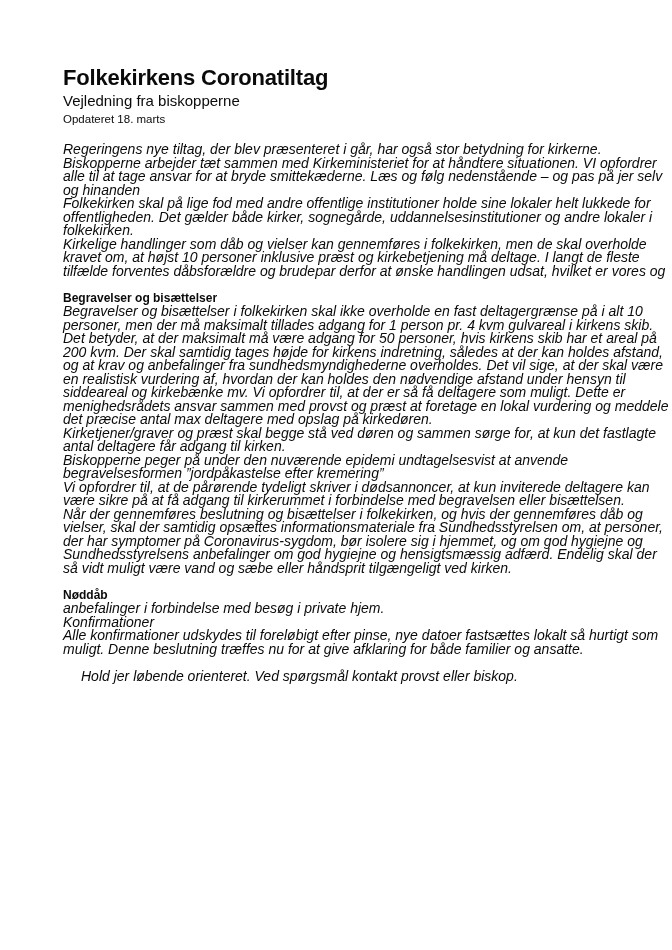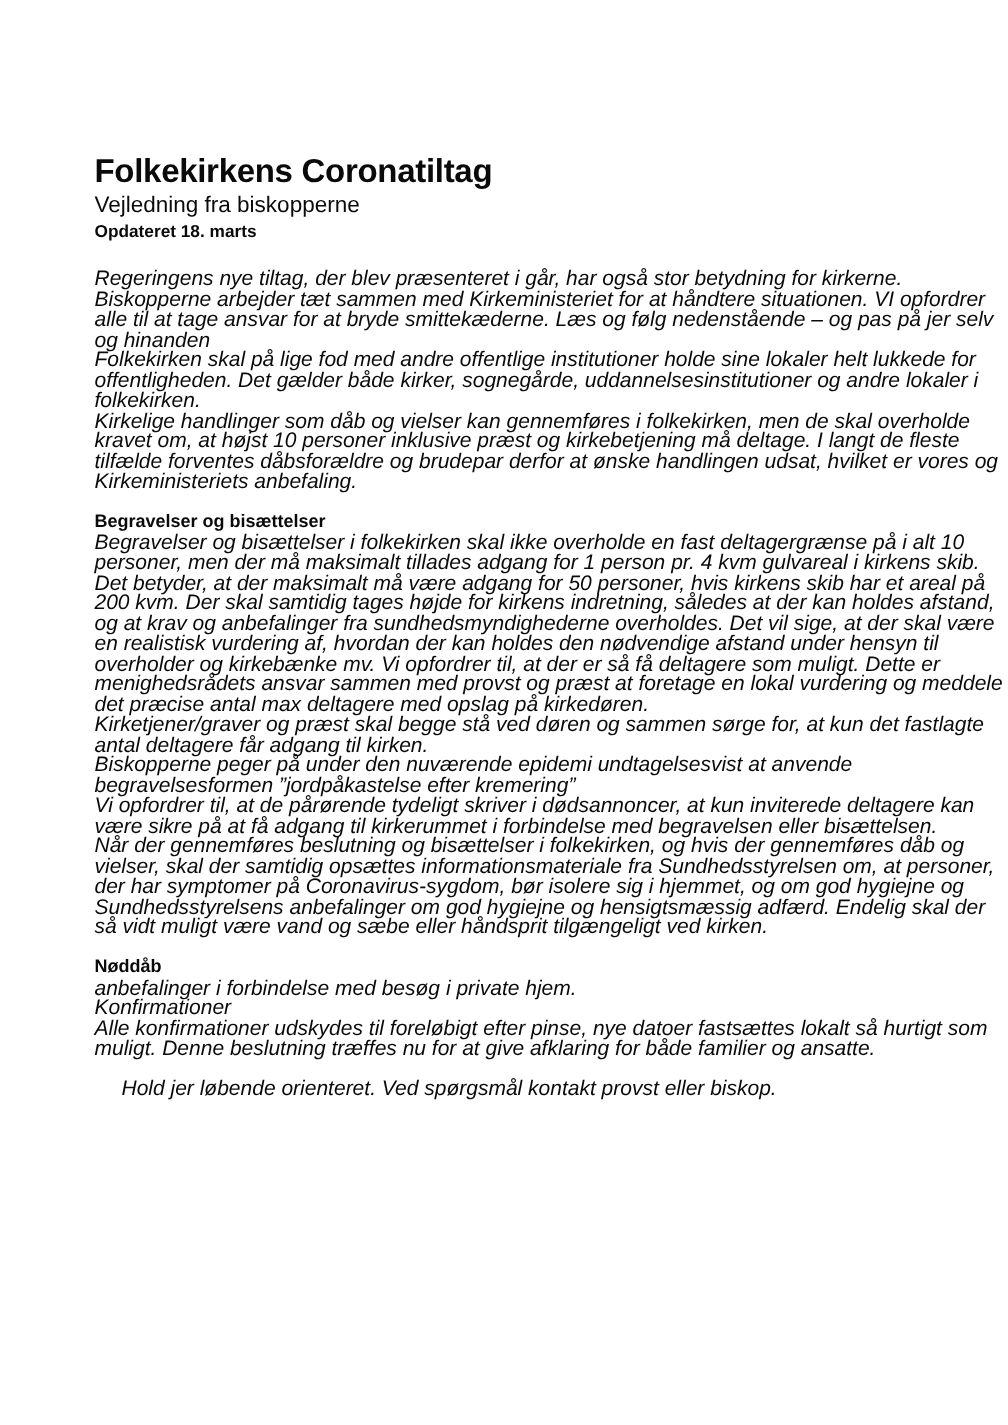--- a/index.html
+++ b/index.html
@@ -12,41 +12,41 @@
     height: 950px;
     overflow: hidden;
     font-family: "Liberation Sans", "DejaVu Sans", sans-serif;
     color: #0a0a0a;
     -webkit-font-smoothing: antialiased;
   }
   .page {
     box-sizing: border-box;
     width: 672px;
     height: 950px;
-    padding: 102px 58px 0 63px;
+    padding: 66px 58px 0 63px;
     background: #ffffff;
   }
   .doc-title {
     margin: 0;
     font-size: 22px;
     line-height: 24px;
     font-weight: bold;
     letter-spacing: -0.2px;
   }
   .doc-subtitle {
     margin: 2px 0 0 0;
     font-size: 15px;
     line-height: 18px;
     font-weight: normal;
   }
   .doc-updated {
     margin: 3px 0 0 0;
     font-size: 11.5px;
     line-height: 13px;
-    font-weight: bold;
+    font-weight: normal;
   }
   .content {
     margin-top: 17px;
   }
   .block-paragraph .line {
     font-size: 14px;
     line-height: 13.5px;
     white-space: pre;
     font-style: italic;
   }
@@ -73,31 +73,30 @@
         <div class="line">Regeringens nye tiltag, der blev præsenteret i går, har også stor betydning for kirkerne.</div>
         <div class="line">Biskopperne arbejder tæt sammen med Kirkeministeriet for at håndtere situationen. VI opfordrer</div>
         <div class="line">alle til at tage ansvar for at bryde smittekæderne. Læs og følg nedenstående – og pas på jer selv</div>
         <div class="line">og hinanden</div>
         <div class="line">Folkekirken skal på lige fod med andre offentlige institutioner holde sine lokaler helt lukkede for</div>
         <div class="line">offentligheden. Det gælder både kirker, sognegårde, uddannelsesinstitutioner og andre lokaler i</div>
         <div class="line">folkekirken.</div>
         <div class="line">Kirkelige handlinger som dåb og vielser kan gennemføres i folkekirken, men de skal overholde</div>
         <div class="line">kravet om, at højst 10 personer inklusive præst og kirkebetjening må deltage. I langt de fleste</div>
         <div class="line">tilfælde forventes dåbsforældre og brudepar derfor at ønske handlingen udsat, hvilket er vores og</div>
-        <div class="line">Kirkeministeriets anbefaling.</div>
       </div>
       <div class="block-heading">Begravelser og bisættelser</div>
       <div class="block-paragraph">
         <div class="line">Begravelser og bisættelser i folkekirken skal ikke overholde en fast deltagergrænse på i alt 10</div>
         <div class="line">personer, men der må maksimalt tillades adgang for 1 person pr. 4 kvm gulvareal i kirkens skib.</div>
         <div class="line">Det betyder, at der maksimalt må være adgang for 50 personer, hvis kirkens skib har et areal på</div>
         <div class="line">200 kvm. Der skal samtidig tages højde for kirkens indretning, således at der kan holdes afstand,</div>
         <div class="line">og at krav og anbefalinger fra sundhedsmyndighederne overholdes. Det vil sige, at der skal være</div>
         <div class="line">en realistisk vurdering af, hvordan der kan holdes den nødvendige afstand under hensyn til</div>
-        <div class="line">overholder og kirkebænke mv. Vi opfordrer til, at der er så få deltagere som muligt. Dette er</div>
+        <div class="line">siddeareal og kirkebænke mv. Vi opfordrer til, at der er så få deltagere som muligt. Dette er</div>
         <div class="line">menighedsrådets ansvar sammen med provst og præst at foretage en lokal vurdering og meddele</div>
         <div class="line">det præcise antal max deltagere med opslag på kirkedøren.</div>
         <div class="line">Kirketjener/graver og præst skal begge stå ved døren og sammen sørge for, at kun det fastlagte</div>
         <div class="line">antal deltagere får adgang til kirken.</div>
         <div class="line">Biskopperne peger på under den nuværende epidemi undtagelsesvist at anvende</div>
         <div class="line">begravelsesformen ”jordpåkastelse efter kremering”</div>
         <div class="line">Vi opfordrer til, at de pårørende tydeligt skriver i dødsannoncer, at kun inviterede deltagere kan</div>
         <div class="line">være sikre på at få adgang til kirkerummet i forbindelse med begravelsen eller bisættelsen.</div>
         <div class="line">Når der gennemføres beslutning og bisættelser i folkekirken, og hvis der gennemføres dåb og</div>
         <div class="line">vielser, skal der samtidig opsættes informationsmateriale fra Sundhedsstyrelsen om, at personer,</div>

